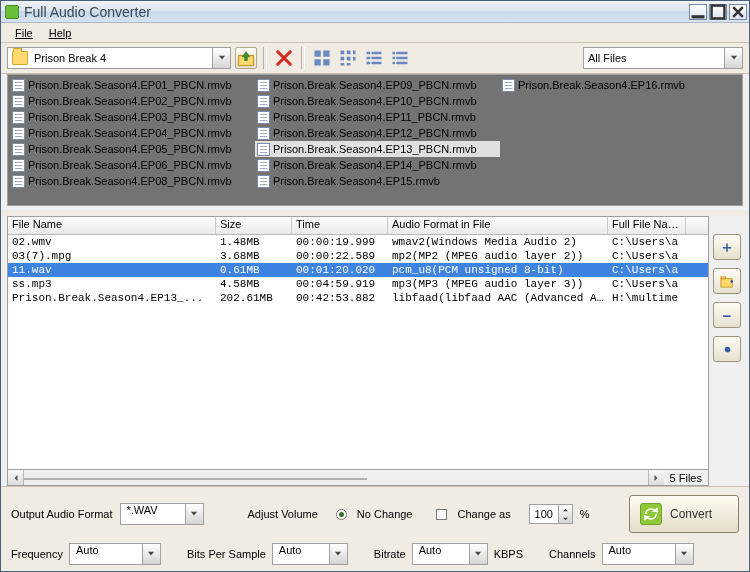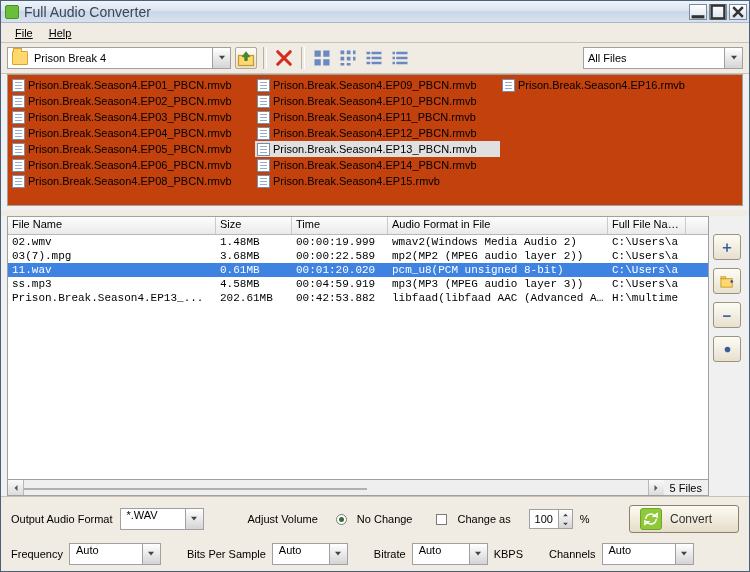--- a/index.html
+++ b/index.html
@@ -27,21 +27,21 @@
   .path-dd .icon-folder::before { content:""; position:absolute; top:-4px; left:0; width:7px; height:3px; background:#ffd970; border:1px solid #d8a52a; border-bottom:none; }
   .path-dd .path-text { width:180px; padding:0 2px; font-size:11px; }
   .dd-arrow { width:18px; height:100%; border-left:1px solid #a0a0a0; background:linear-gradient(#fff,#d4d4d4); display:flex; align-items:center; justify-content:center; }
   .dd-arrow svg { width:8px; height:6px; }
   .divider { width:4px; height:22px; border-left:1px solid #b8b0a0; border-right:1px solid #fff; margin:0 2px;}
   .tbtn { width:22px; height:22px; border:1px solid #b0a890; background:linear-gradient(#fdfcf7,#e8e1d2); display:flex; align-items:center; justify-content:center; border-radius:2px;}
   .tbtn.flat { border-color:transparent; background:transparent;}
   .filter-dd { margin-left:auto; display:flex; align-items:center; height:22px; border:1px solid #a0a0a0; background:#fff; width:160px;}
   .filter-dd .txt { flex:1; padding:0 4px; }
   .browser {
-    height:132px; background:#c2410c; border:1px solid #a0a0a0; margin:0 6px 4px 6px; overflow:hidden;
+    height:132px; background:#737373; border:1px solid #a0a0a0; margin:0 6px 4px 6px; overflow:hidden;
     display:flex; flex-direction:column; flex-wrap:wrap; align-content:flex-start; padding:2px;
   }
   .file-item { display:flex; align-items:center; height:16px; width:245px; gap:3px; padding:0 2px; }
   .file-item.selected { background:#e0e0e0; }
   .file-item .fi-icon { width:13px; height:13px; background:#fff; border:1px solid #7a8da8; position:relative; flex:none;}
   .file-item .fi-icon::after { content:""; position:absolute; left:2px; top:2px; right:2px; bottom:2px; background:repeating-linear-gradient(#9aabc4 0 1px, transparent 1px 3px); }
   .file-item .fi-name { white-space:nowrap; overflow:hidden; text-overflow:ellipsis; font-size:11px; color:#000; }
   .mid-gap { height:6px; background:#f0ece3; }
   .list-panel { flex:1; margin:0 6px; display:flex; gap:4px; }
   .grid-wrap { flex:1; display:flex; flex-direction:column; }
@@ -74,21 +74,21 @@
   .combo { display:flex; height:22px; border:1px solid #a0a0a0; background:#fff; align-items:flex-start;}
   .combo .ctxt { padding:0 6px; font-size:11px; flex:1;}
   .combo .carrow { width:18px; height:100%; border-left:1px solid #a0a0a0; background:linear-gradient(#fff,#d4d4d4); display:flex; align-items:center; justify-content:center;}
   .radio-dot { width:11px; height:11px; border:1px solid #7a7a7a; border-radius:50%; display:inline-flex; align-items:center; justify-content:center; background:#fff; vertical-align:middle; margin-right:3px;}
   .radio-dot.checked::after { content:""; width:5px; height:5px; border-radius:50%; background:#3a6e2e; }
   .checkbox { width:11px; height:11px; border:1px solid #7a7a7a; background:#fff; display:inline-block; vertical-align:middle; margin-right:3px;}
   .spin { display:flex; height:20px; border:1px solid #a0a0a0; background:#fff; align-items:center;}
   .spin .sval { width:28px; text-align:center; font-size:11px;}
   .spin .sarrows { width:14px; height:100%; border-left:1px solid #a0a0a0; background:linear-gradient(#fff,#d4d4d4); display:flex; flex-direction:column;}
   .spin .sarrows div { flex:1; display:flex; align-items:center; justify-content:center;}
-  .convert-btn { margin-left:auto; width:110px; height:28px; border:1px solid #8a826c; border-radius:3px; background:linear-gradient(#fdfbf3,#e5ddc8); display:flex; align-items:center; gap:8px; padding:0 10px;}
+  .convert-btn { margin-left:auto; width:110px; height:38px; border:1px solid #8a826c; border-radius:3px; background:linear-gradient(#fdfbf3,#e5ddc8); display:flex; align-items:center; gap:8px; padding:0 10px;}
   .convert-btn .cicon { width:22px; height:22px; background:#8fc93a; border:1px solid #6ea52a; border-radius:3px; display:flex; align-items:center; justify-content:center;}
   .convert-btn .cicon svg { width:14px; height:14px; }
   .convert-btn .clabel { font-size:12px; color:#333;}
   .row2 { display:flex; align-items:center; gap:6px;}
   svg.tri { width:8px; height:6px; }
 </style>
 </head>
 <body>
 
 <div id="win">

